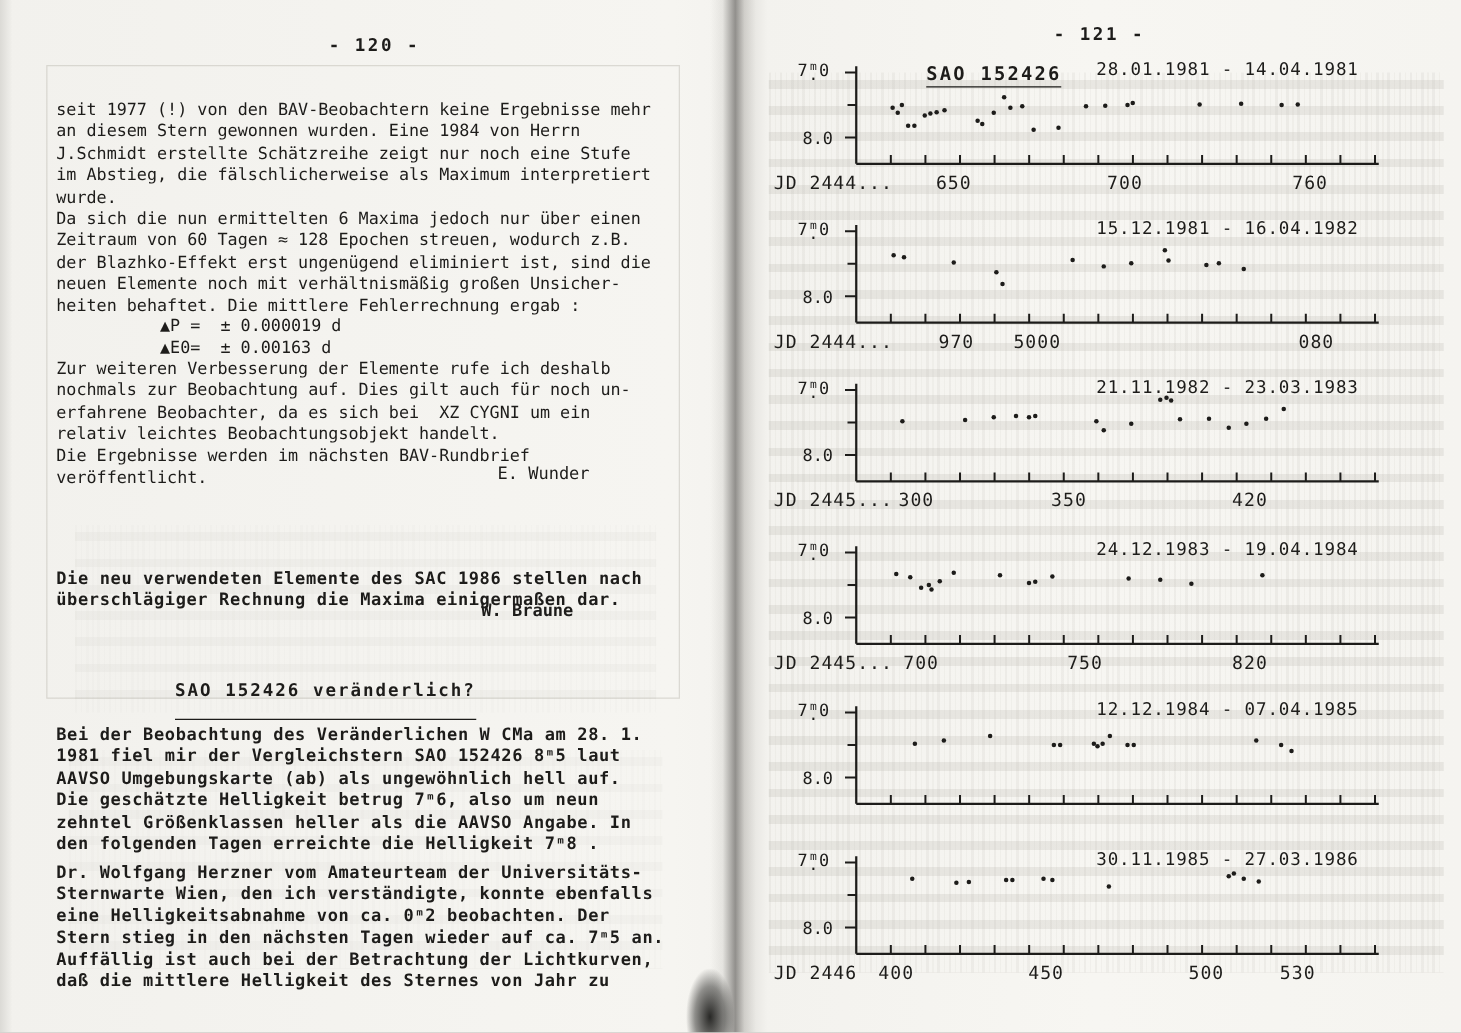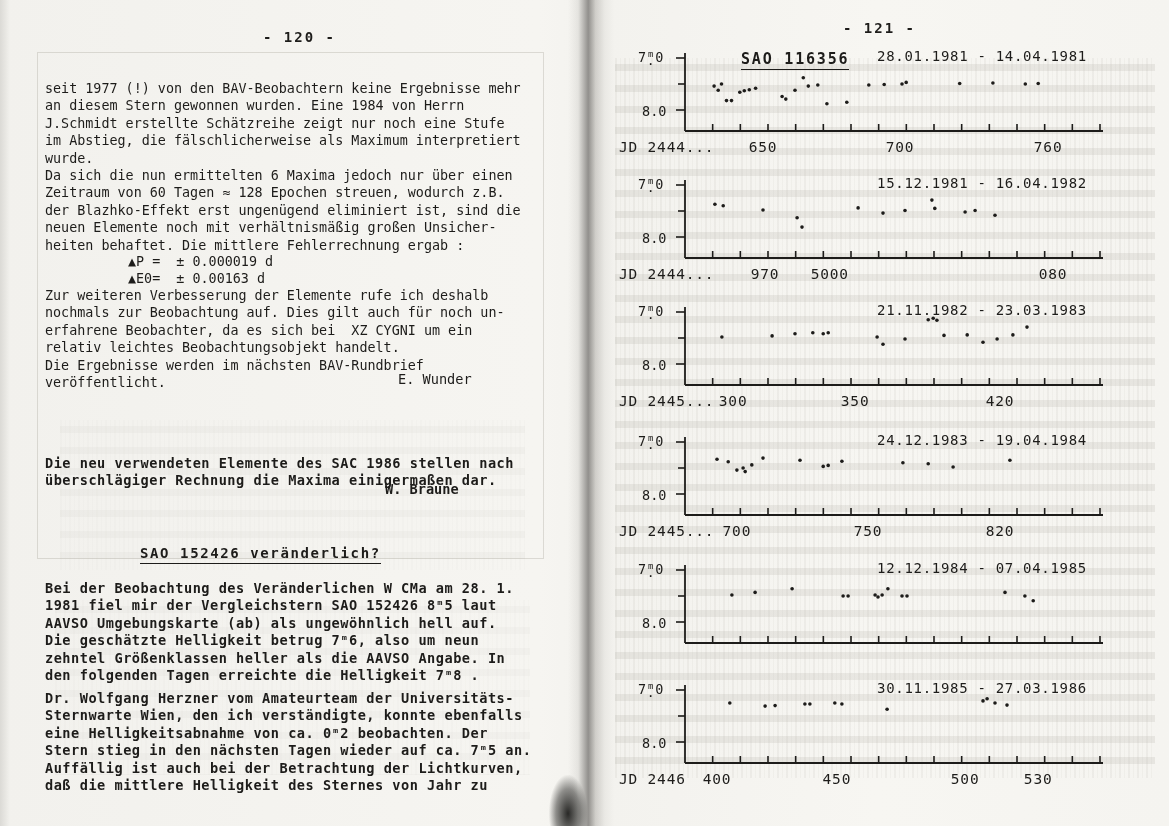--- a/index.html
+++ b/index.html
@@ -29,21 +29,21 @@
     border:1px solid rgba(168,165,155,.35);}
   .pageno{position:absolute;font-size:14px;font-weight:bold;letter-spacing:2px;white-space:pre;}
   .pageno-left{left:218px;top:29px;}
   .tw{position:absolute;font-size:13.4px;line-height:17.4px;white-space:pre;margin-top:14px;}
   .tw div{height:17.4px;}
   .tw-b{font-weight:bold;font-size:13.6px;letter-spacing:.5px;}
   .sig{position:absolute;font-size:13.6px;white-space:pre;}
   .heading{position:absolute;font-weight:bold;white-space:pre;}
   .h1{left:5px;top:409px;font-size:14px;letter-spacing:1.2px;}
   .h2{left:95px;top:545px;font-size:14px;letter-spacing:1.6px;
-      border-bottom:1.6px solid #1d1c1a;padding-bottom:2px;}
+      border-bottom:1.6px solid #1d1c1a;padding-bottom:14px;}
 
   
   .page-right{position:absolute;left:605px;top:0;width:564px;height:826px;}
   .pageno-right{left:238px;top:20px;}
   .panel{position:absolute;left:0;width:564px;height:114px;}
   .panel svg{position:absolute;left:50px;top:0;}
   .panel-title{position:absolute;left:136px;top:4px;font-size:15px;font-weight:bold;
       letter-spacing:1.8px;border-bottom:1.6px solid #1d1c1a;padding-bottom:1px;white-space:pre;}
   .panel-date{position:absolute;left:272px;top:2px;font-size:14px;font-weight:500;
       letter-spacing:.7px;white-space:pre;}
@@ -90,21 +90,21 @@
 
     <div class="tw tw-b" style="left:0;top:566px;"><div>Bei der Beobachtung des Veränderlichen W CMa am 28. 1.</div><div>1981 fiel mir der Vergleichstern SAO 152426 8ᵐ5 laut</div><div>AAVSO Umgebungskarte (ab) als ungewöhnlich hell auf.</div><div>Die geschätzte Helligkeit betrug 7ᵐ6, also um neun</div><div>zehntel Größenklassen heller als die AAVSO Angabe. In</div><div>den folgenden Tagen erreichte die Helligkeit 7ᵐ8 .</div></div>
 
     <div class="tw tw-b" style="left:0;top:676px;"><div>Dr. Wolfgang Herzner vom Amateurteam der Universitäts-</div><div>Sternwarte Wien, den ich verständigte, konnte ebenfalls</div><div>eine Helligkeitsabnahme von ca. 0ᵐ2 beobachten. Der</div><div>Stern stieg in den nächsten Tagen wieder auf ca. 7ᵐ5 an.</div><div>Auffällig ist auch bei der Betrachtung der Lichtkurven,</div><div>daß die mittlere Helligkeit des Sternes von Jahr zu</div></div>
   </div>
 
   <div class="page-right">
     <div class="pageno pageno-right">- 121 -</div>
     <div id="panels">
         <div class="panel" style="top: 46px;">
-          <div class="panel-title">SAO 116356</div>
+          <div class="panel-title">SAO 152426</div>
           <div class="panel-date">28.01.1981 - 14.04.1981</div>
           <div class="ylab ylab-top"><span>7</span><span class="mdot"><span class="m">m</span><span class="dot">.</span></span><span>0</span></div>
           <div class="ylab ylab-bot">8.0</div>
           <svg width="462" height="92">
             <line x1="30" y1="7" x2="30" y2="85" stroke="#1d1c1a" stroke-width="1.8"></line>
             <line x1="30" y1="85" x2="448" y2="85" stroke="#1d1c1a" stroke-width="1.8"></line>
             <line x1="21" y1="12" x2="30" y2="12" stroke="#1d1c1a" stroke-width="1.6"></line>
             <line x1="23" y1="38" x2="30" y2="38" stroke="#1d1c1a" stroke-width="1.6"></line>
             <line x1="21" y1="64" x2="30" y2="64" stroke="#1d1c1a" stroke-width="1.6"></line>
             <line x1="57.66666666666667" y1="85" x2="57.66666666666667" y2="78" stroke="#1d1c1a" stroke-width="1.6"></line>

